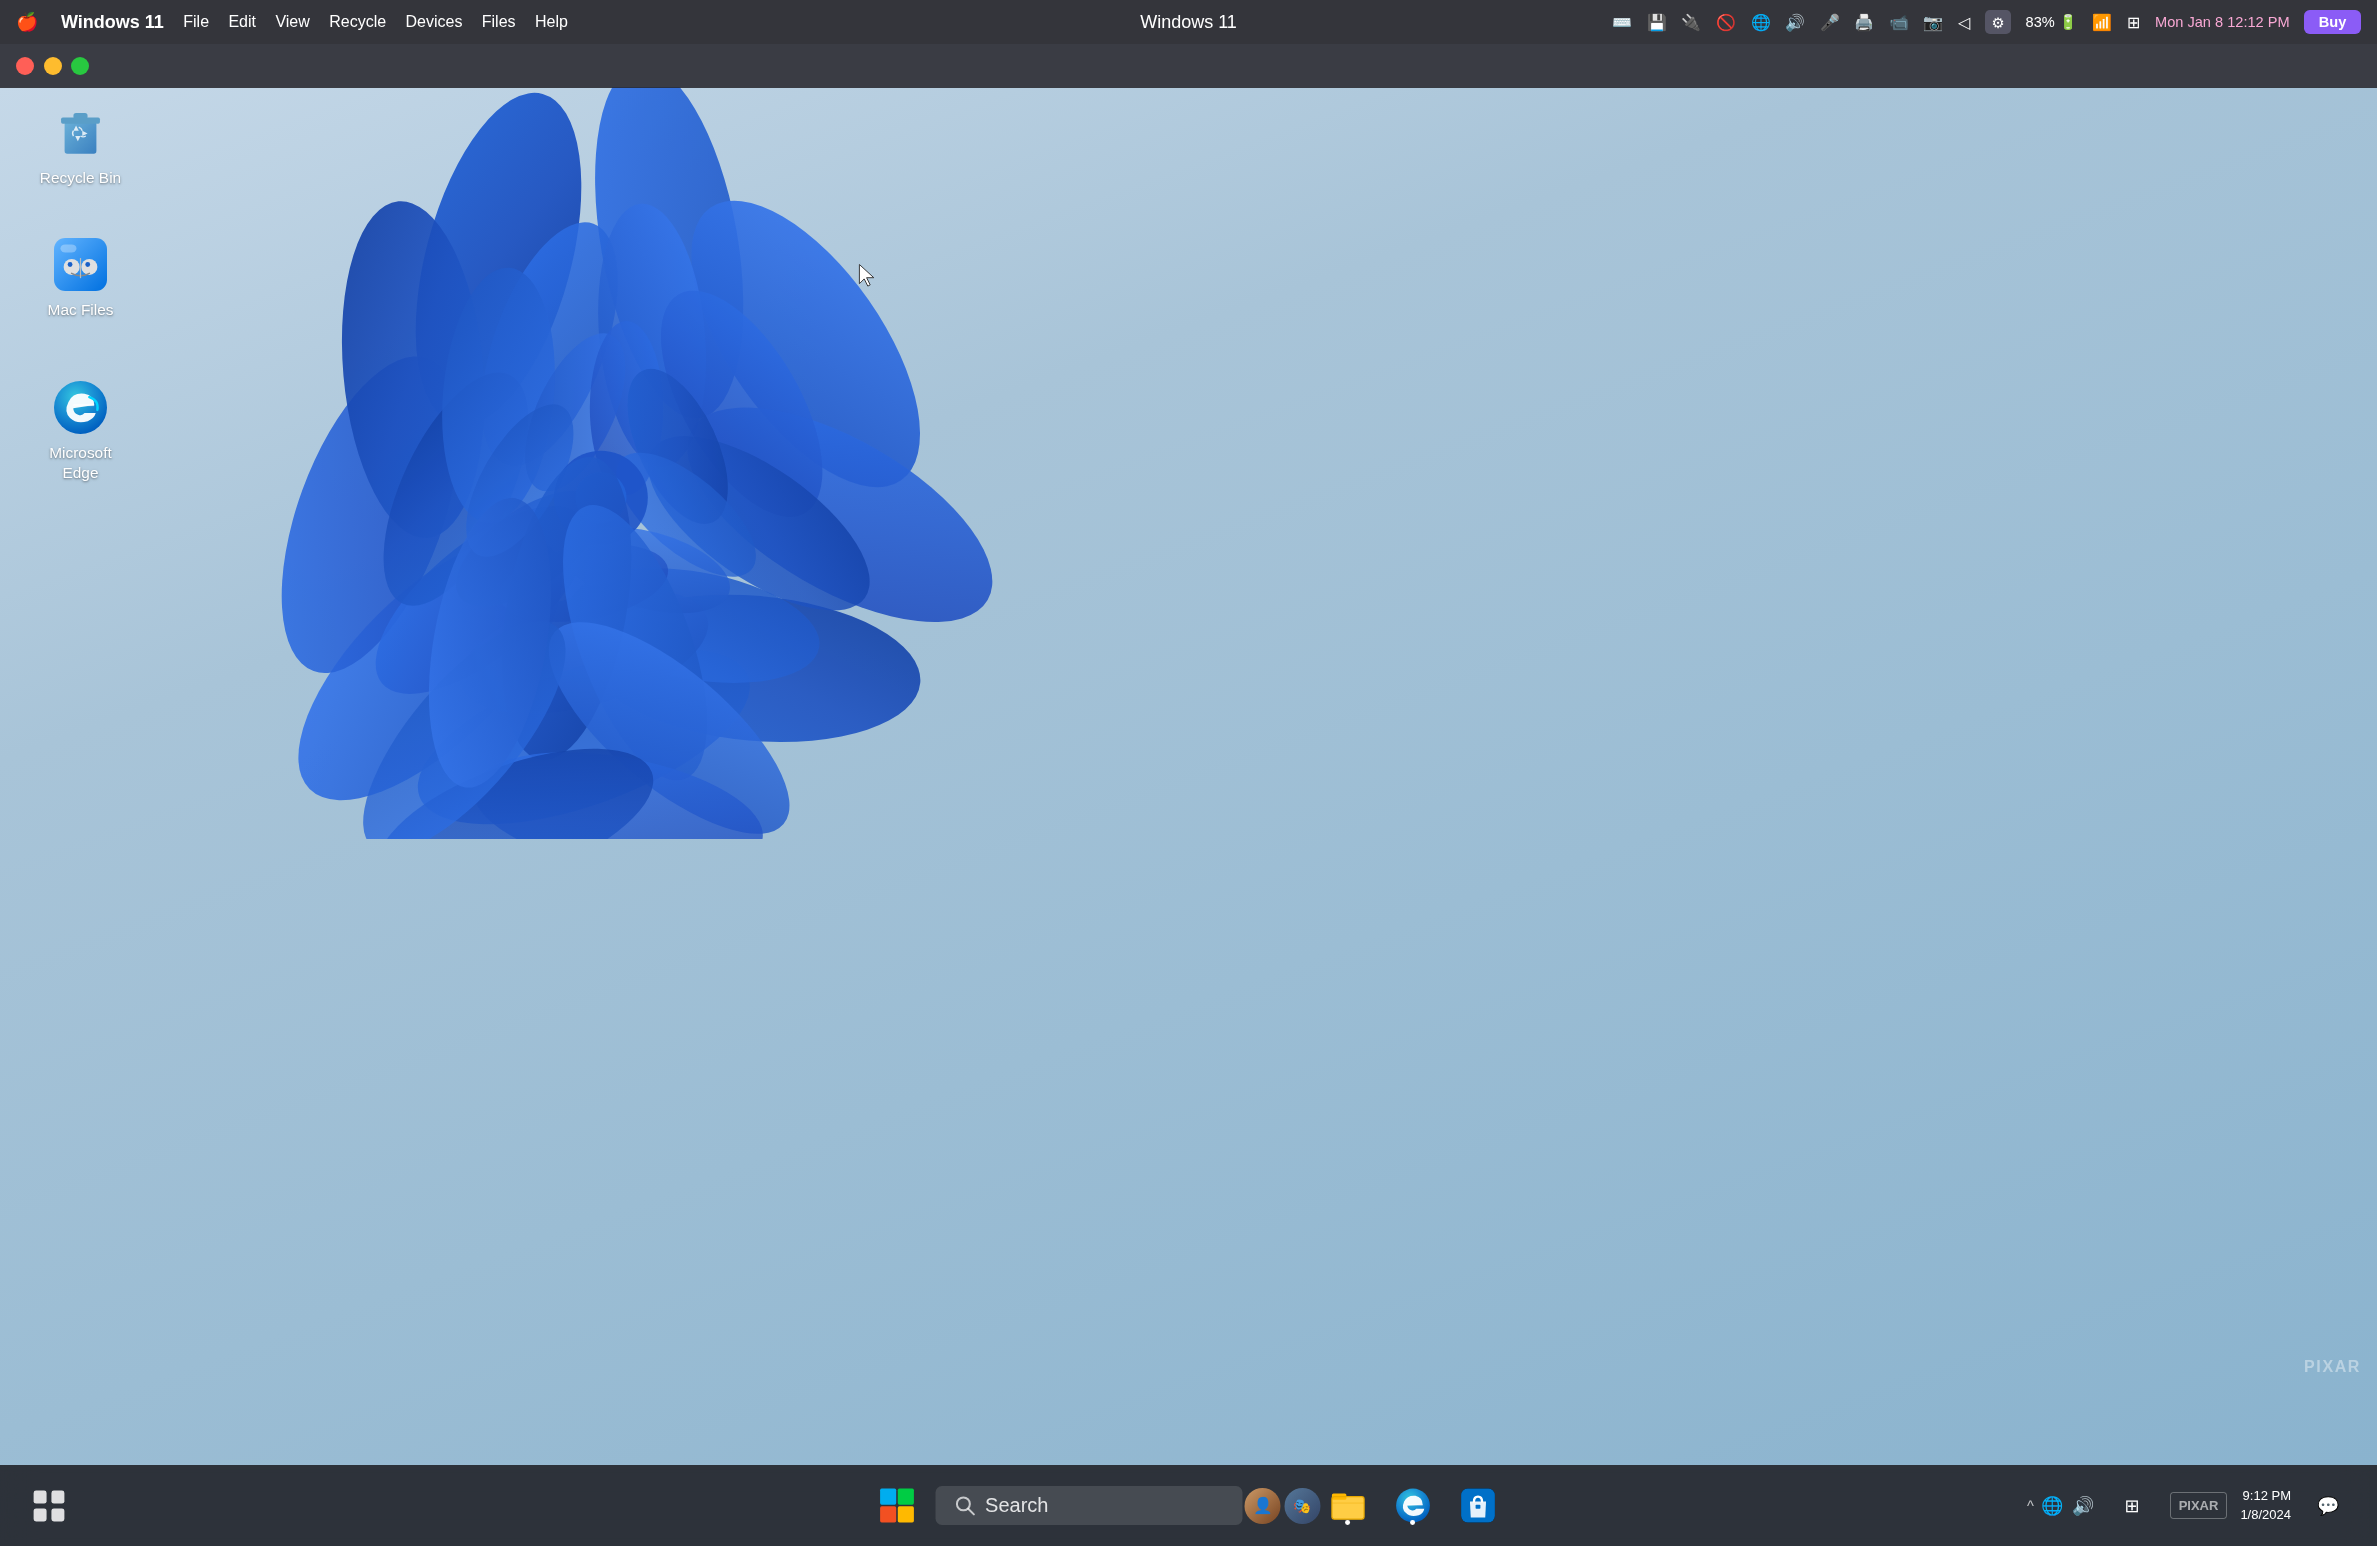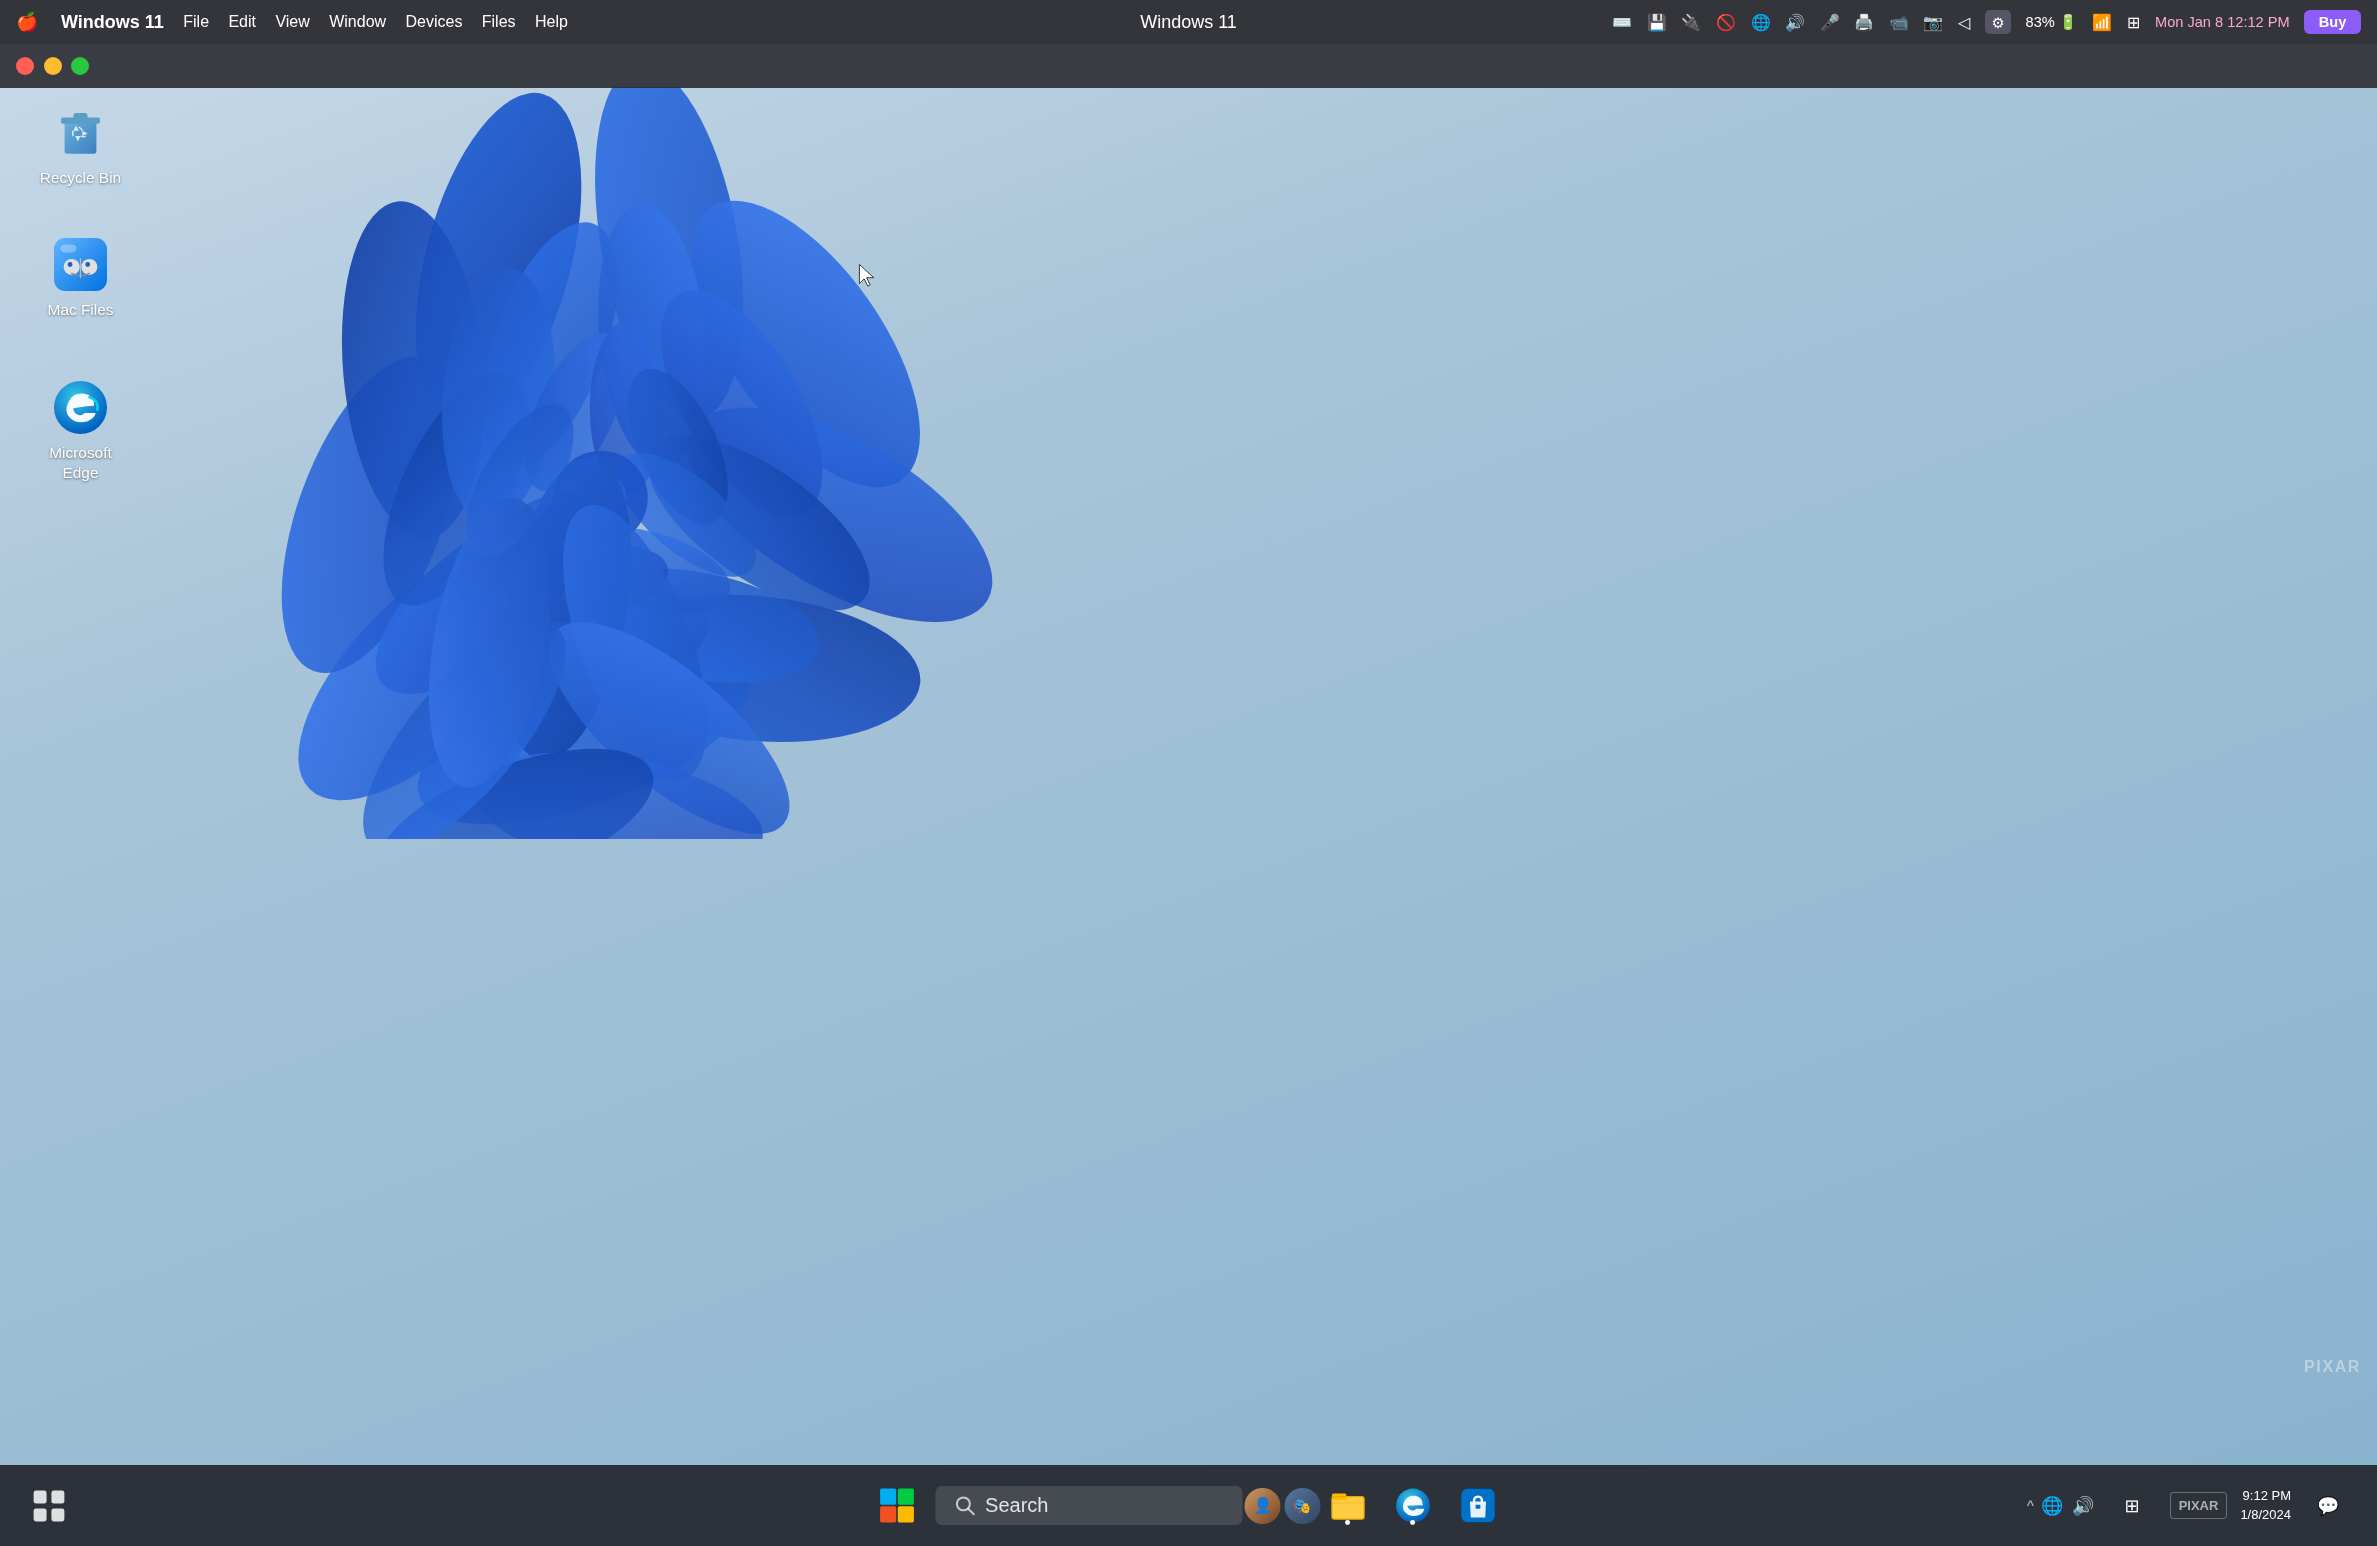--- a/index.html
+++ b/index.html
@@ -318,21 +318,21 @@
 </head>
 <body>
 
 <div id="mac-menubar">
   <div class="menubar-left">
     <span class="apple-logo">🍎</span>
     <span class="menubar-app-name">Windows 11</span>
     <span class="menubar-item">File</span>
     <span class="menubar-item">Edit</span>
     <span class="menubar-item">View</span>
-    <span class="menubar-item">Window</span>
+    <span class="menubar-item">Recycle</span>
     <span class="menubar-item">Devices</span>
     <span class="menubar-item">Files</span>
     <span class="menubar-item">Help</span>
   </div>
 
   <div class="menubar-title">Windows 11</div>
 
   <div class="menubar-right">
 
     <span class="menubar-icon">⌨️</span>

